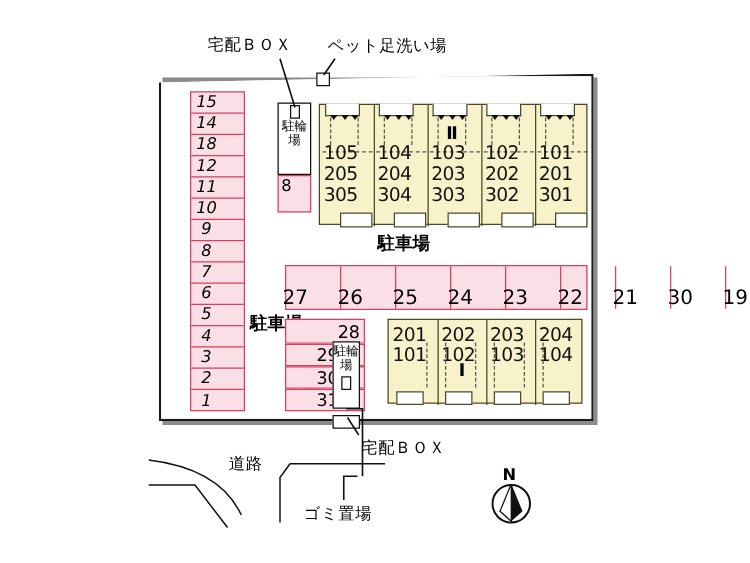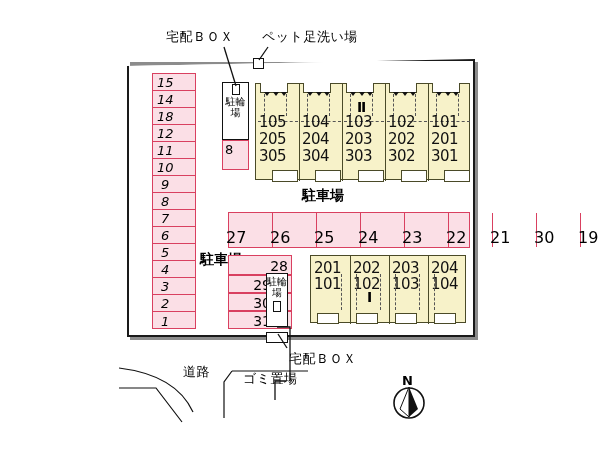--- a/index.html
+++ b/index.html
@@ -306,21 +306,21 @@
     <div class="dash" style="left:123px;top:18px;height:36px;"></div>
 
     <div class="entry" style="left:6px;top:57px;width:22px;height:11px;"></div>
     <div class="entry" style="left:45px;top:57px;width:22px;height:11px;"></div>
     <div class="entry" style="left:84px;top:57px;width:22px;height:11px;"></div>
     <div class="entry" style="left:123px;top:57px;width:22px;height:11px;"></div>
   </div>
 
   <div class="abs lbl" style="left:183px;top:365px;">道路</div>
   <div class="abs lbl" style="left:289px;top:352px;">宅配ＢＯＸ</div>
-  <div class="abs lbl" style="left:243px;top:372px;text-align:center;">ゴミ置場</div>
+  <div class="abs lbl" style="left:243px;top:405px;text-align:center;">ゴミ置場</div>
 
   <div class="abs" style="left:393px;top:375px;width:36px;height:46px;">
     <div class="abs" style="left:9px;top:-2px;font-size:13px;font-weight:700;">N</div>
     <svg width="36" height="46" style="position:absolute;left:0;top:12px;">
       <circle cx="16" cy="16" r="15" fill="#fff" stroke="#111" stroke-width="1.6"></circle>
       <polygon points="16,0 16,30 7,22" fill="#fff" stroke="#111" stroke-width="1"></polygon>
       <polygon points="16,0 16,30 25,22" fill="#111"></polygon>
     </svg>
   </div>
 

